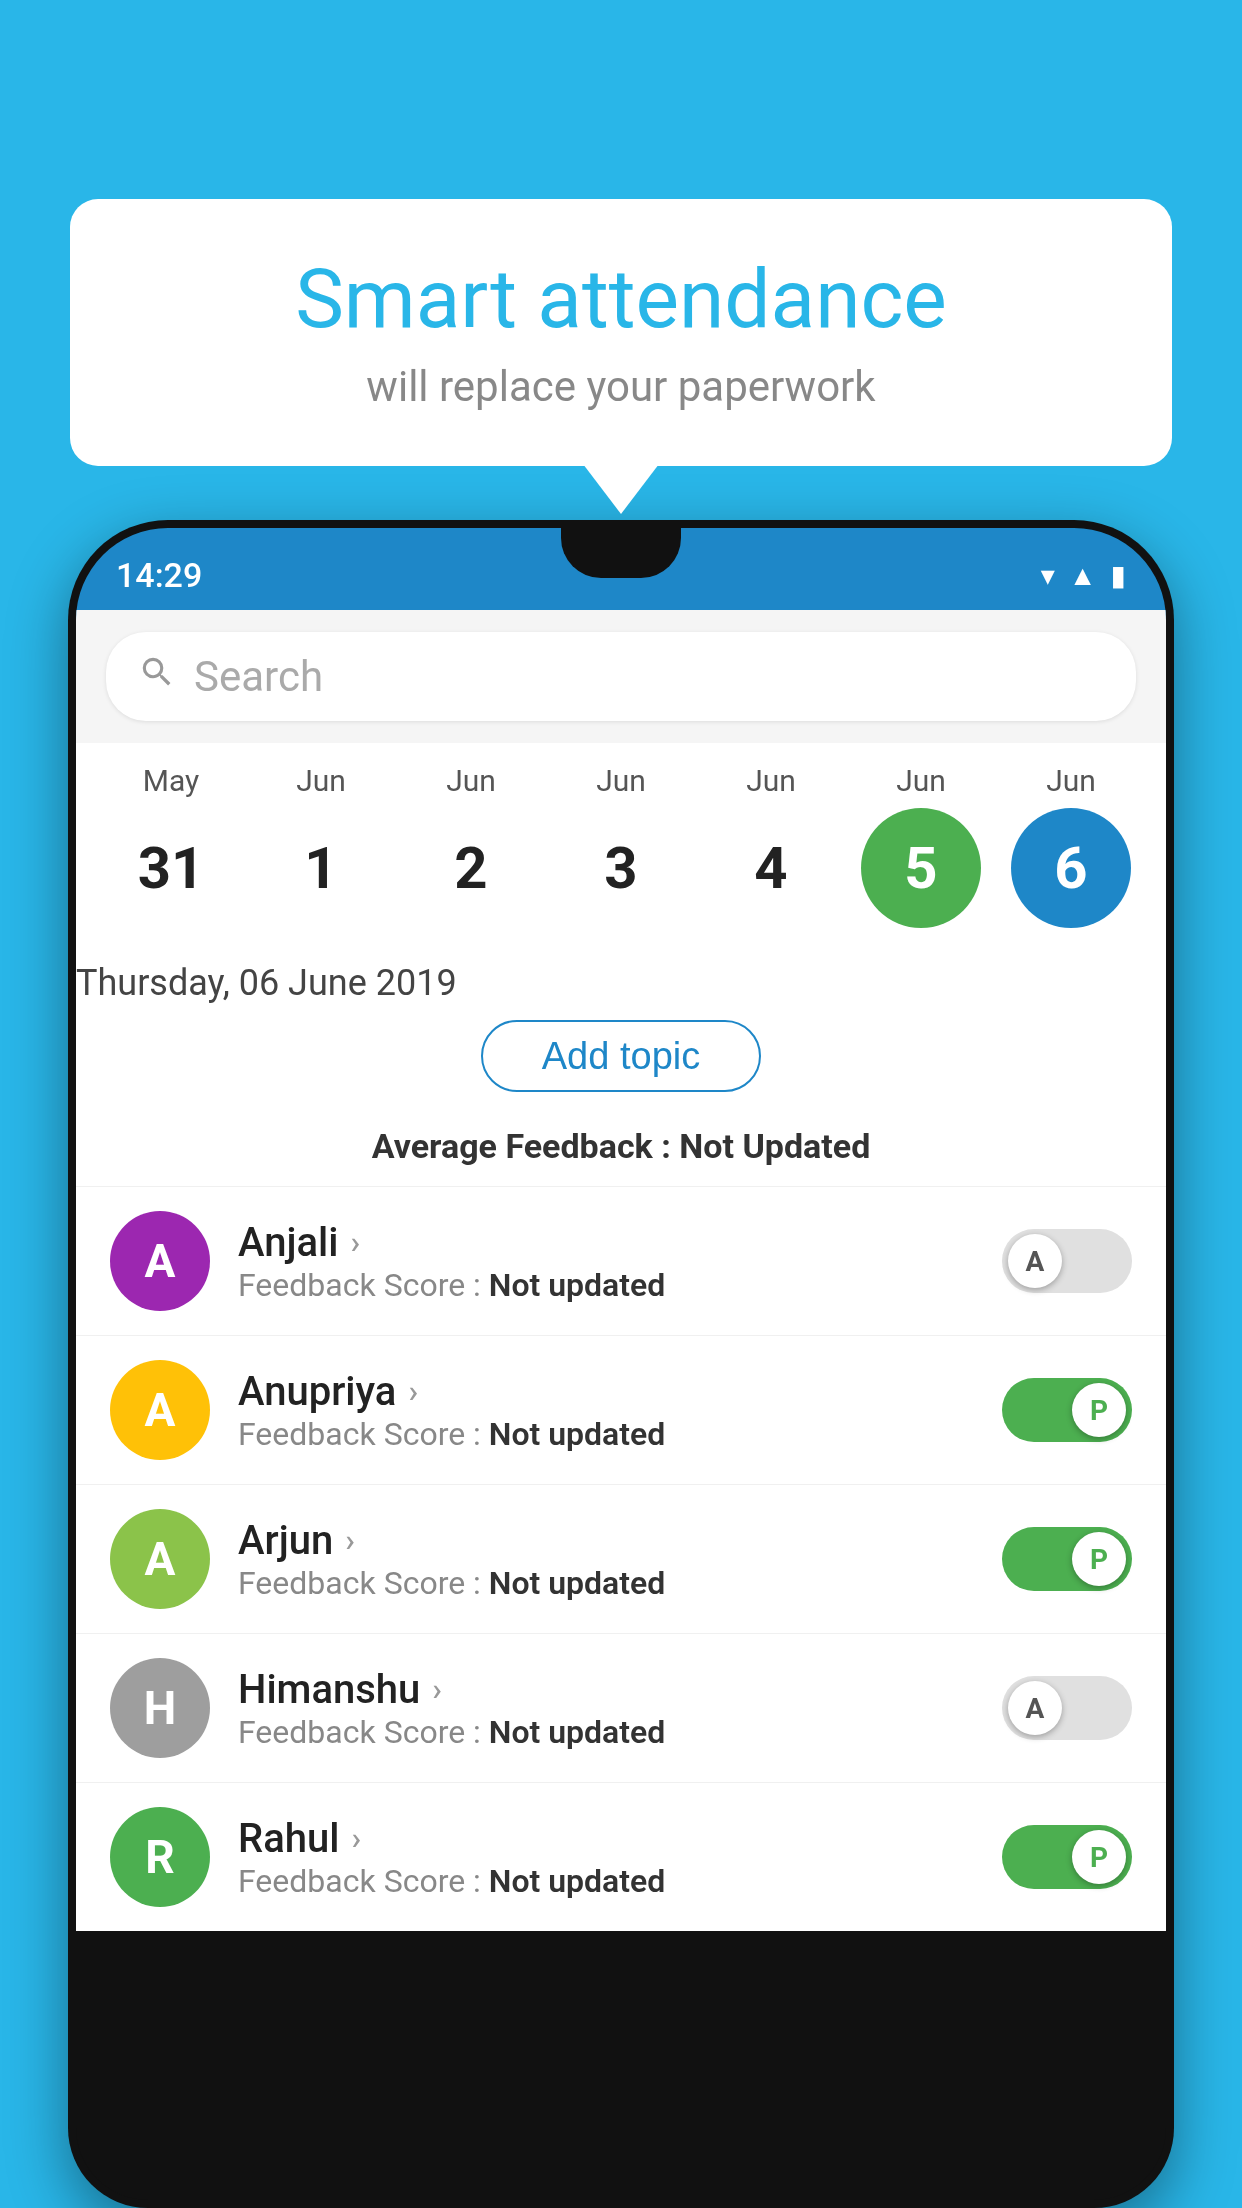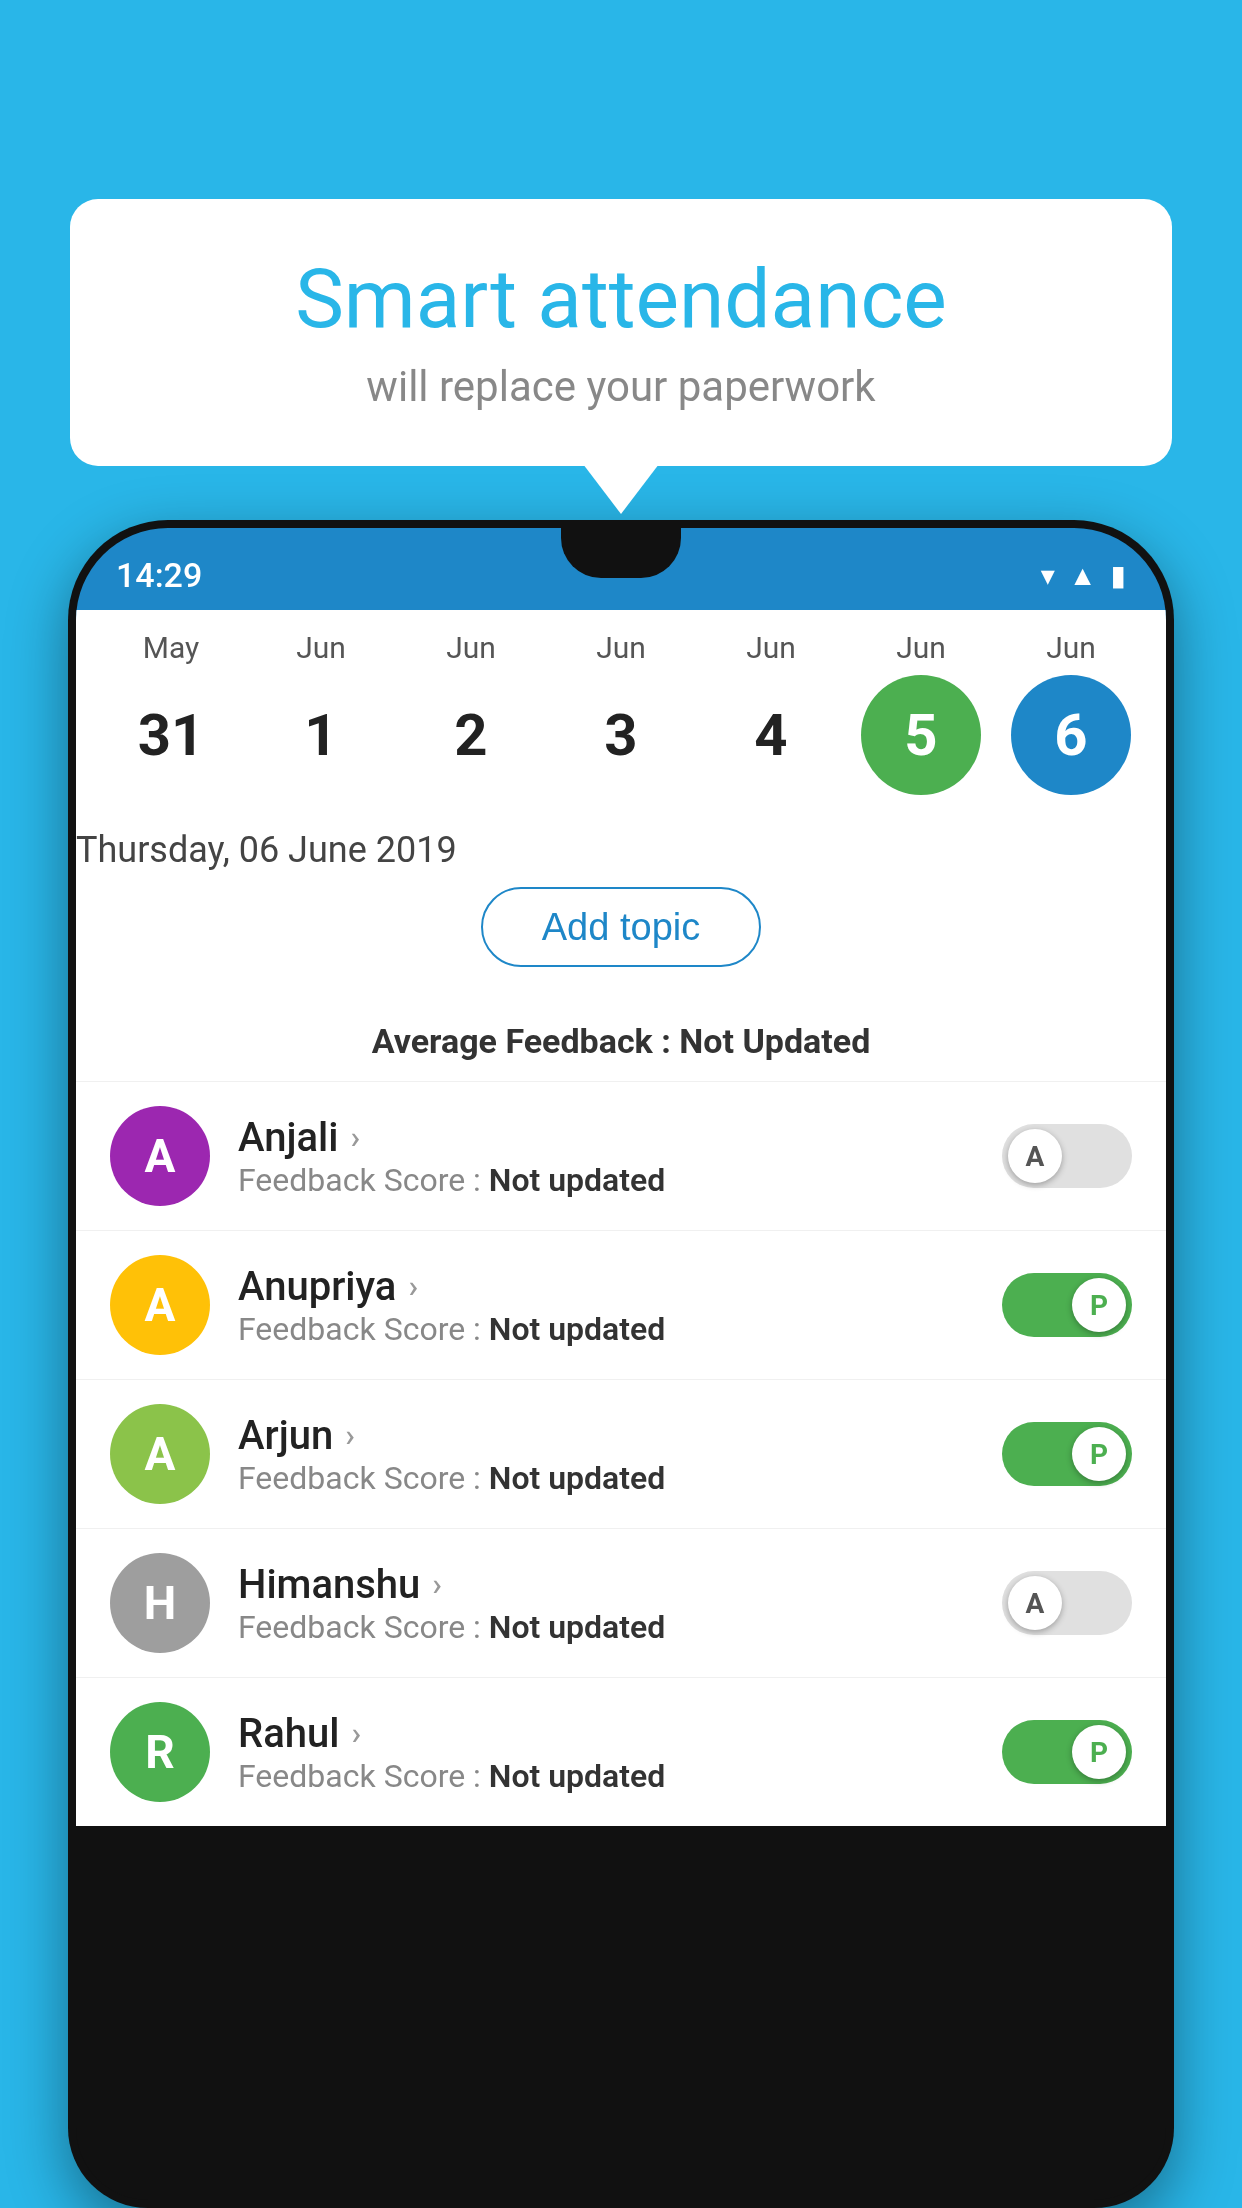--- a/index.html
+++ b/index.html
@@ -232,23 +232,23 @@
       font-size: 36px;
       color: #444;
       background: white;
     }
 
     
     .add-topic-btn {
       display: flex;
       align-items: center;
       justify-content: center;
-      margin: 0 auto 36px;
+      margin: 0 auto 16px;
       width: 280px;
-      height: 80px;
+      height: 72px;
       border: 2px solid #1E87C8;
       border-radius: 40px;
       color: #1E87C8;
       font-size: 38px;
       cursor: pointer;
       background: white;
     }
 
     
     .avg-feedback {
@@ -402,20 +402,30 @@
       <div class="header-title">Attendance</div>
       <div class="header-calendar">
         <svg width="50" height="50" viewBox="0 0 24 24" fill="white">
           <path d="M19 3h-1V1h-2v2H8V1H6v2H5c-1.1 0-2 .9-2 2v14c0 1.1.9 2 2 2h14c1.1 0 2-.9 2-2V5c0-1.1-.9-2-2-2zm0 16H5V8h14v11zM7 10h5v5H7z"></path>
         </svg>
       </div>
     </div>
 
     <div class="phone-screen">
 
+      <div class="search-container">
+        <div class="search-bar">
+          <span class="search-icon-svg">
+            <svg width="38" height="38" viewBox="0 0 24 24" fill="#999">
+              <path d="M15.5 14h-.79l-.28-.27A6.471 6.471 0 0 0 16 9.5 6.5 6.5 0 1 0 9.5 16c1.61 0 3.09-.59 4.23-1.57l.27.28v.79l5 4.99L20.49 19l-4.99-5zm-6 0C7.01 14 5 11.99 5 9.5S7.01 5 9.5 5 14 7.01 14 9.5 11.99 14 9.5 14z"></path>
+            </svg>
+          </span>
+          <span class="search-text">Search</span>
+        </div>
+      </div>
 
       <div class="calendar-strip">
 
       <div class="calendar-day">
             <div class="cal-month">May</div>
             <div class="cal-date">31</div>
           </div>
           <div class="calendar-day">
             <div class="cal-month">Jun</div>
             <div class="cal-date">1</div>

